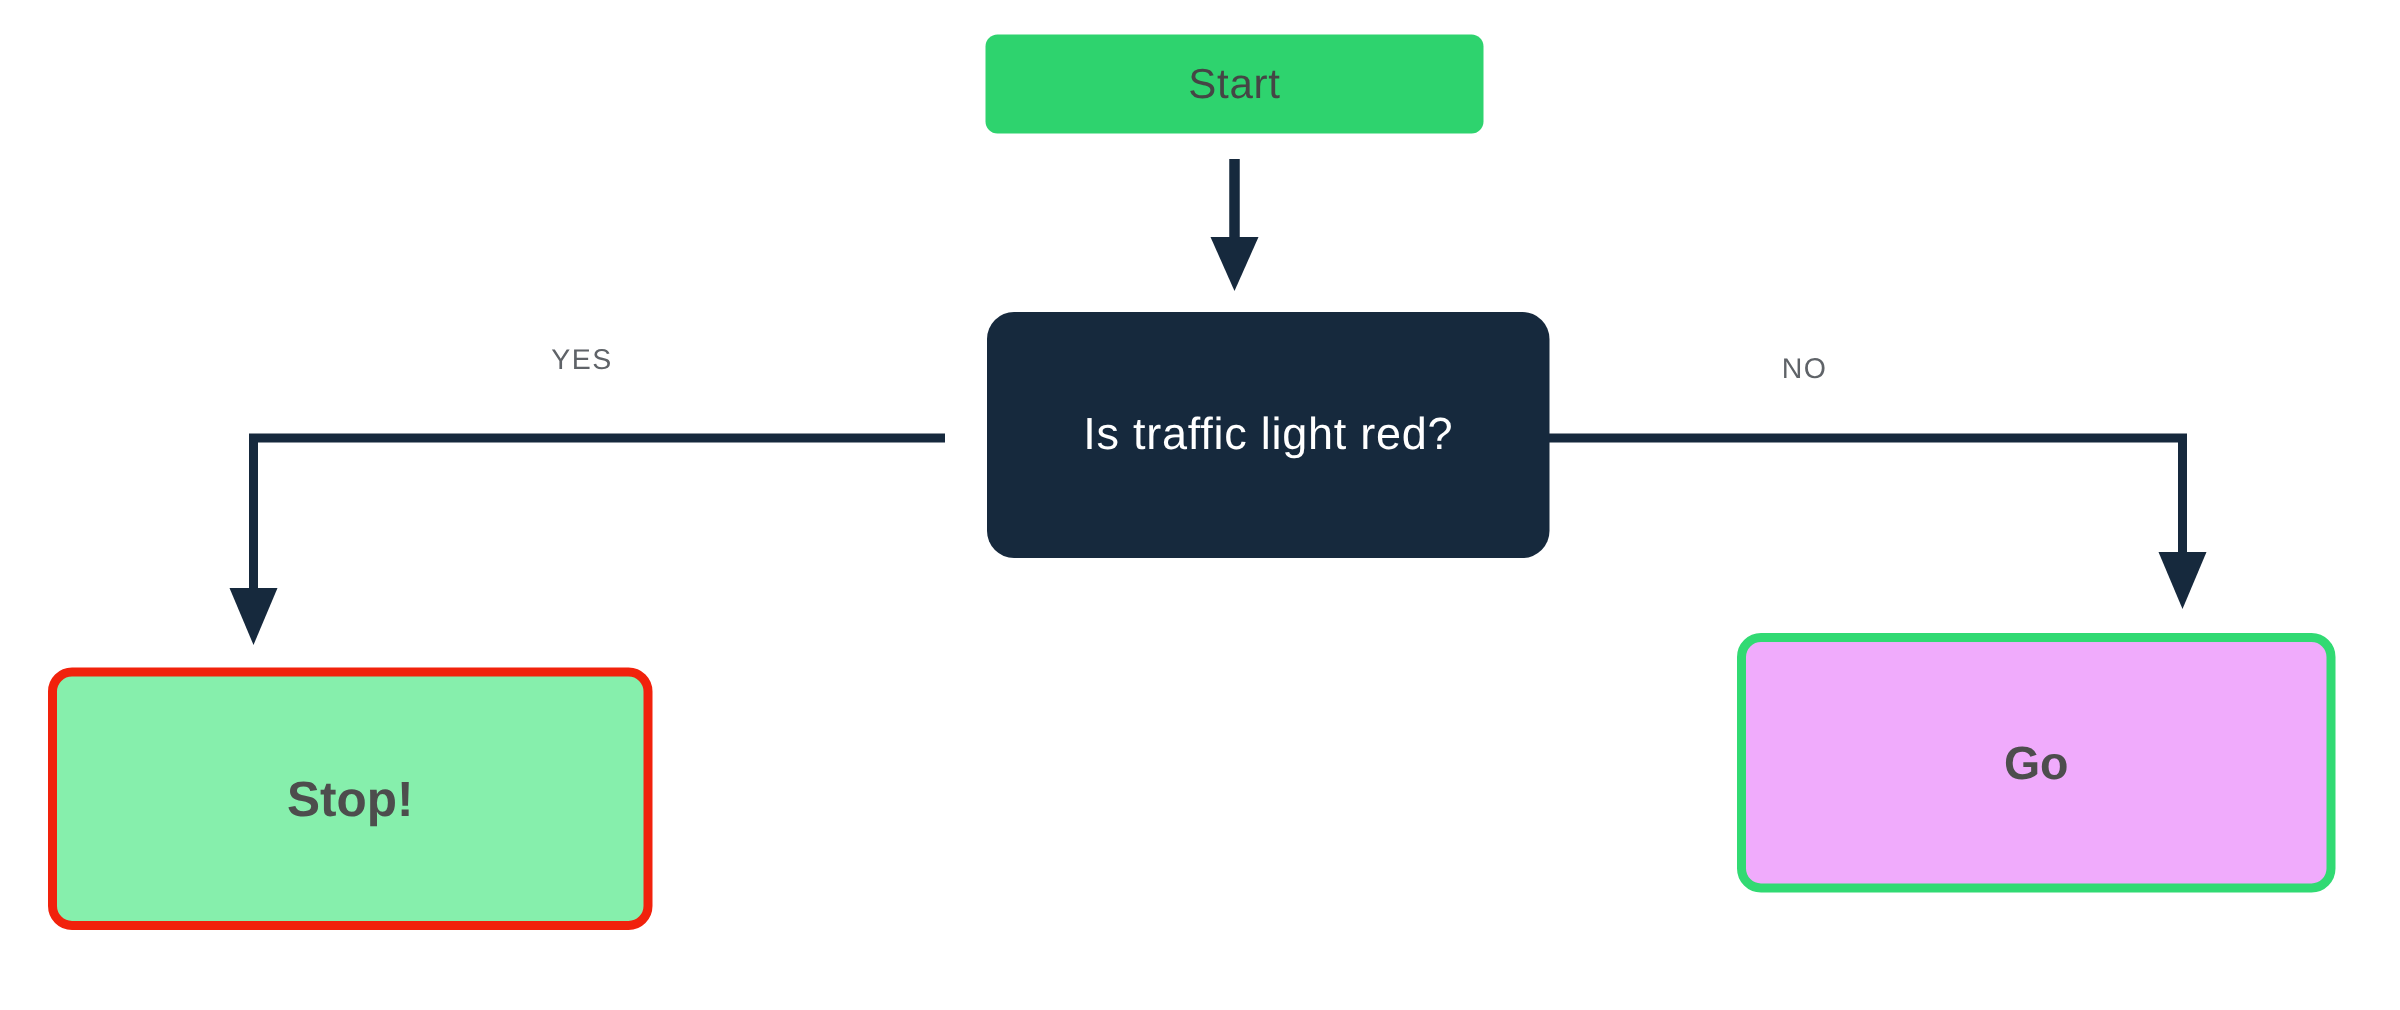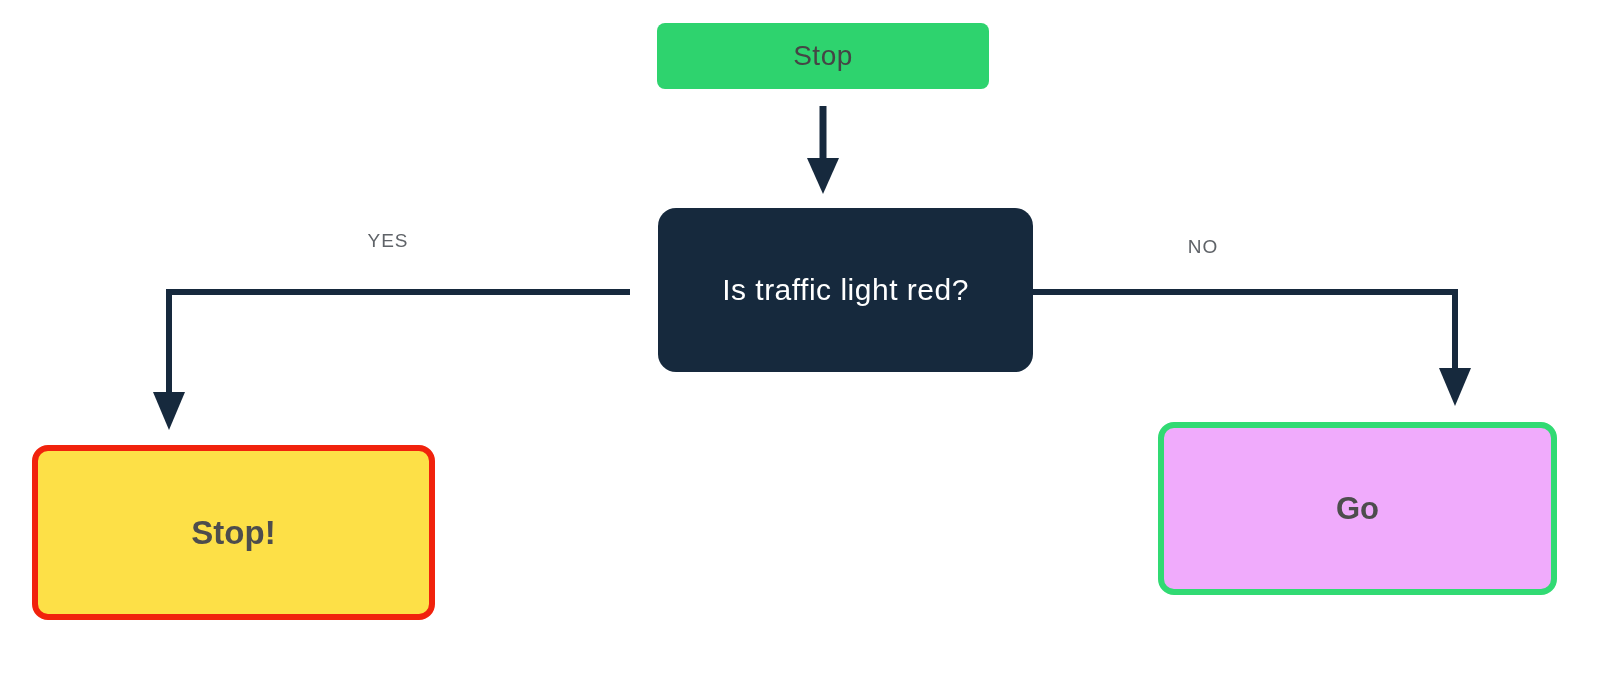--- a/index.html
+++ b/index.html
@@ -54,21 +54,21 @@
     font-size: 30px;
     font-weight: 400;
     letter-spacing: 0.5px;
     margin-left: 20px;
   }
   .node-stop {
     left: 32px;
     top: 445px;
     width: 403px;
     height: 175px;
-    background: #fde047;
+    background: #86efac;
     border: 6px solid #f1220c;
     border-radius: 16px;
     color: #4d4d4d;
     font-size: 33px;
     font-weight: 700;
   }
   .node-go {
     left: 1158px;
     top: 422px;
     width: 399px;
@@ -115,21 +115,21 @@
       <polygon points="169,430 153,392 185,392" fill="#16293d"></polygon>
     </g>
 
     <g>
       <path d="M 1028 292 L 1455 292 L 1455 370" fill="none" stroke-width="6" stroke="#16293d"></path>
       <polygon points="1455,406 1439,368 1471,368" fill="#16293d"></polygon>
     </g>
   </svg>
 
   <div class="node node-start">
-    <span>Stop</span>
+    <span>Start</span>
   </div>
 
   <div class="node node-question">
     <span>Is traffic light red?</span>
   </div>
 
   <div class="edge-label edge-label-yes">YES</div>
 
   <div class="edge-label edge-label-no">NO</div>
 

